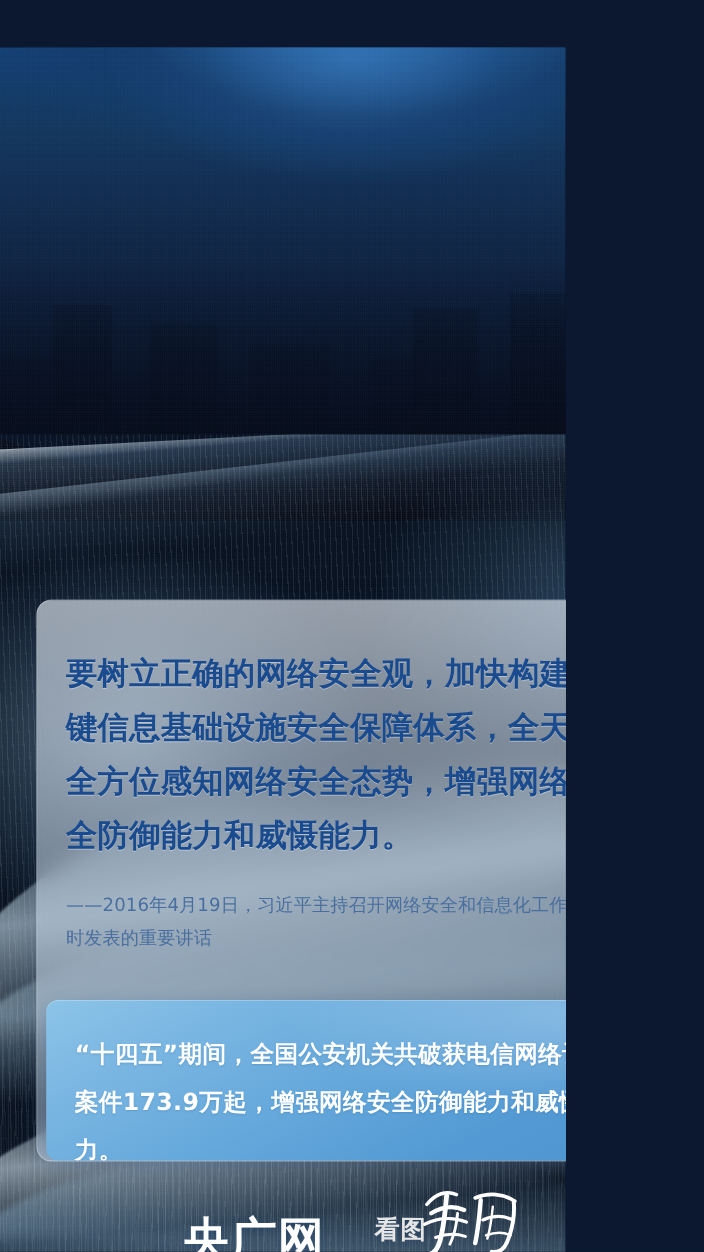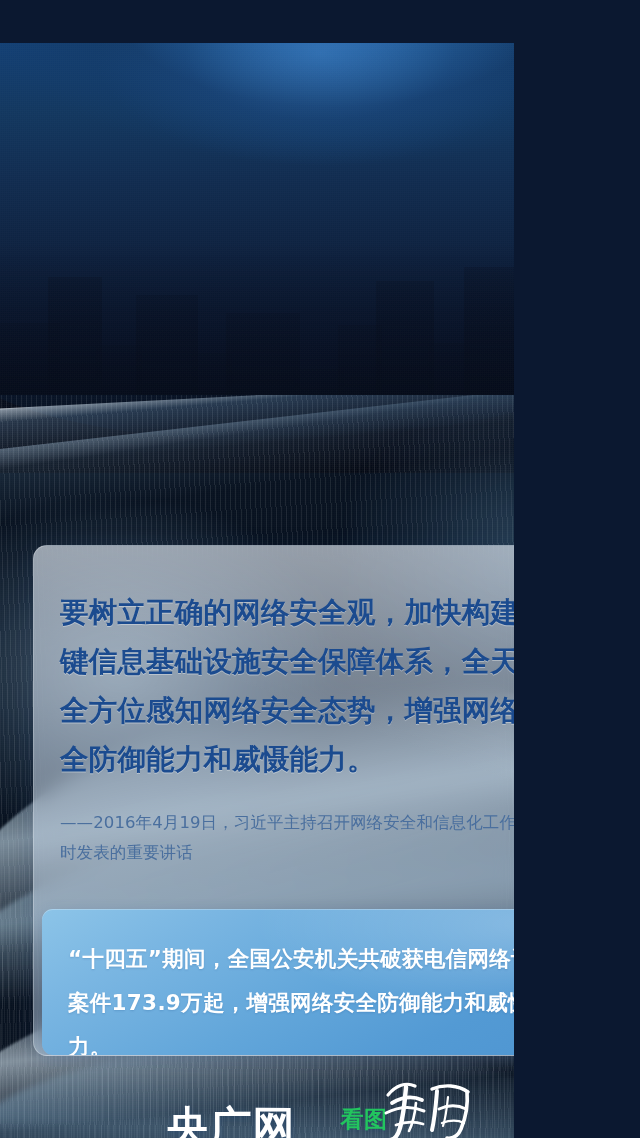--- a/index.html
+++ b/index.html
@@ -209,22 +209,22 @@
     width:9px; height:9px; border-radius:50%;
     background:#ffffff; margin:0 17px 0 19px;
     box-shadow:0 1px 4px rgba(22,64,120,.4);
     transform:translateY(2px);
   }
   .brand-kt{
     display:flex; flex-direction:column; align-items:center;
     transform:translateY(3px);
   }
   .brand-kt-cn{
-    font-family:Liberation Serif, serif;
-    font-weight:700; font-size:23px; color:#22c55e; line-height:1;
+    font-family:Liberation Mono, monospace;
+    font-weight:700; font-size:23px; color:#e5e5e5; line-height:1;
     letter-spacing:.5px;
     text-shadow:0 1px 4px rgba(22,64,120,.35);
   }
   .brand-kt-py{
     font-family:"Liberation Sans",sans-serif;
     font-weight:700; font-size:14px; color:#fff; line-height:1;
     letter-spacing:1.1px; margin-top:6px;
     text-shadow:0 1px 3px rgba(22,64,120,.35);
   }
   .brand-script{

